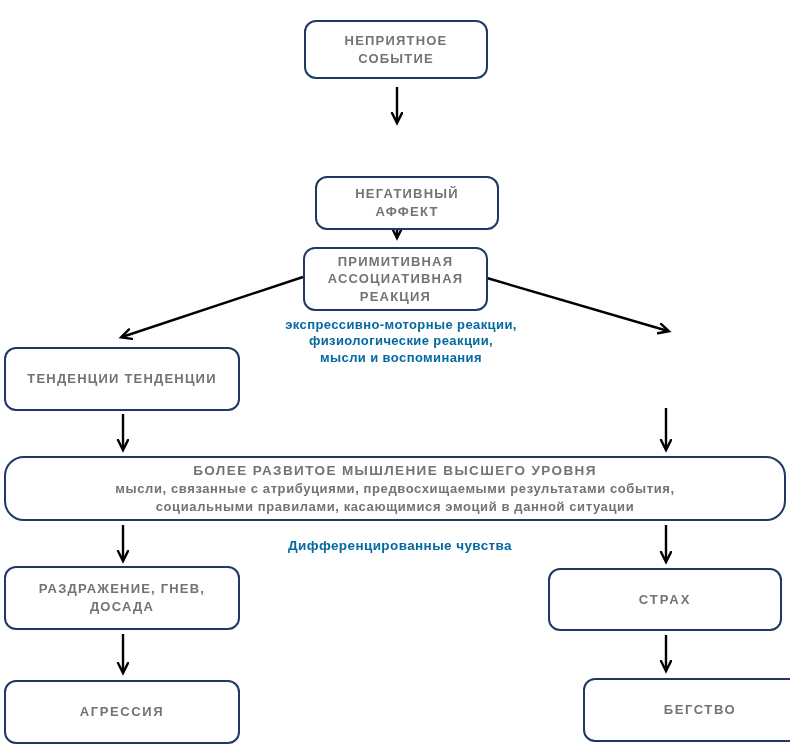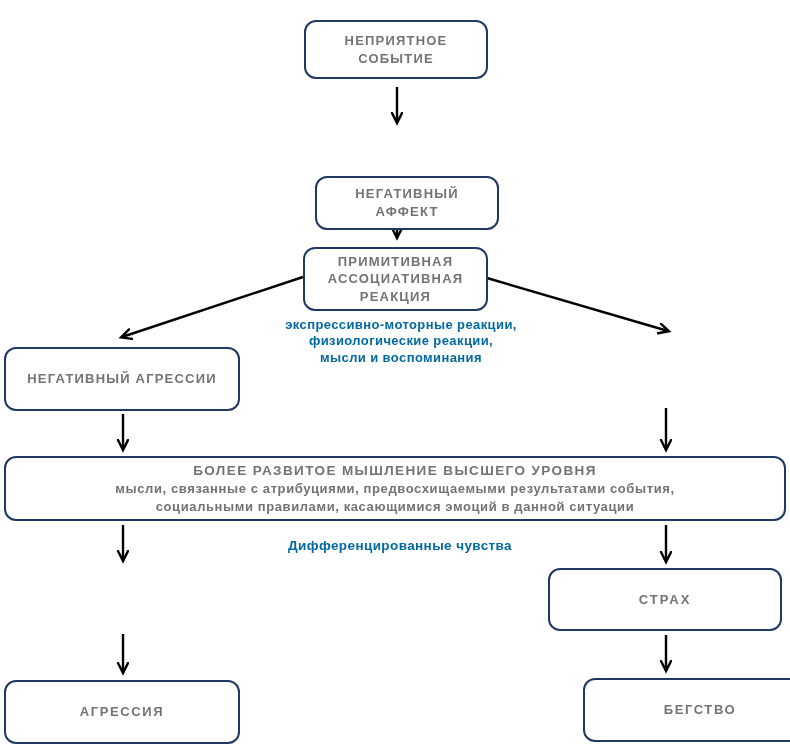--- a/index.html
+++ b/index.html
@@ -27,21 +27,21 @@
     font-size:13px;
     line-height:1.35;
     letter-spacing:1.2px;
     white-space:pre-line;
   }
   .b1{left:304px;top:20px;width:184px;height:59px;}
   .b2{left:315px;top:133px;width:184px;height:54px;margin-top:43px;}
   .b3{left:303px;top:247px;width:185px;height:64px;}
   .b4{left:4px;top:347px;width:236px;height:64px;}
   .b5{left:548px;top:341px;width:236px;height:64px;}
-  .b6{left:4px;top:456px;width:782px;height:65px;border-radius:12px;}
+  .b6{left:4px;top:456px;width:782px;height:65px;border-radius:20px;}
   .b6 .title{font-size:13.5px;letter-spacing:1.4px;}
   .b6 .body{font-size:13px;letter-spacing:0.6px;}
   .b7{left:4px;top:566px;width:236px;height:64px;}
   .b8{left:548px;top:568px;width:234px;height:63px;letter-spacing:2px;}
   .b9{left:4px;top:680px;width:236px;height:64px;letter-spacing:1.6px;}
   .b10{left:560px;top:678px;width:234px;height:64px;letter-spacing:1.6px;margin-left:23px;}
   .note{
     position:absolute;
     color:#0369a1;
     font-weight:bold;
@@ -84,31 +84,33 @@
 АФФЕКТ</div>
 
   <div class="node b3">ПРИМИТИВНАЯ
 АССОЦИАТИВНАЯ
 РЕАКЦИЯ</div>
 
   <div class="note note-reactions">экспрессивно-моторные реакции,
 физиологические реакции,
 мысли и воспоминания</div>
 
-  <div class="node b4">НЕГАТИВНЫЙ АГРЕССИИ</div>
+  <div class="node b4">ТЕНДЕНЦИИ ТЕНДЕНЦИИ</div>
 
 
   <div class="node b6">
     <div class="title">БОЛЕЕ РАЗВИТОЕ МЫШЛЕНИЕ ВЫСШЕГО УРОВНЯ</div>
     <div class="body">мысли, связанные с атрибуциями, предвосхищаемыми результатами события,
 социальными правилами, касающимися эмоций в данной ситуации</div>
   </div>
 
   <div class="note note-feelings">Дифференцированные чувства</div>
 
+  <div class="node b7">РАЗДРАЖЕНИЕ, ГНЕВ,
+ДОСАДА</div>
 
   <div class="node b8">СТРАХ</div>
 
   <div class="node b9">АГРЕССИЯ</div>
 
   <div class="node b10">БЕГСТВО</div>
 
 </div>
 
 </body></html>

